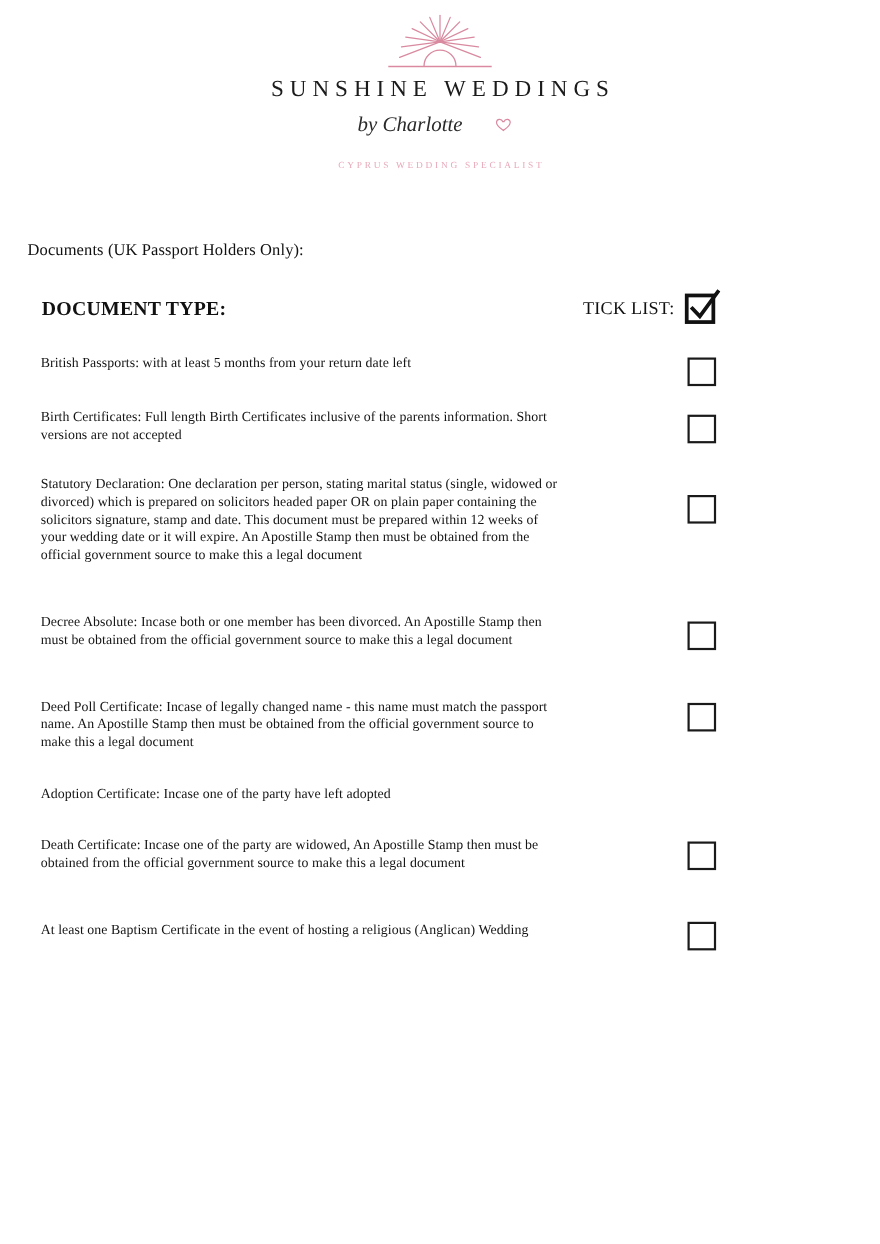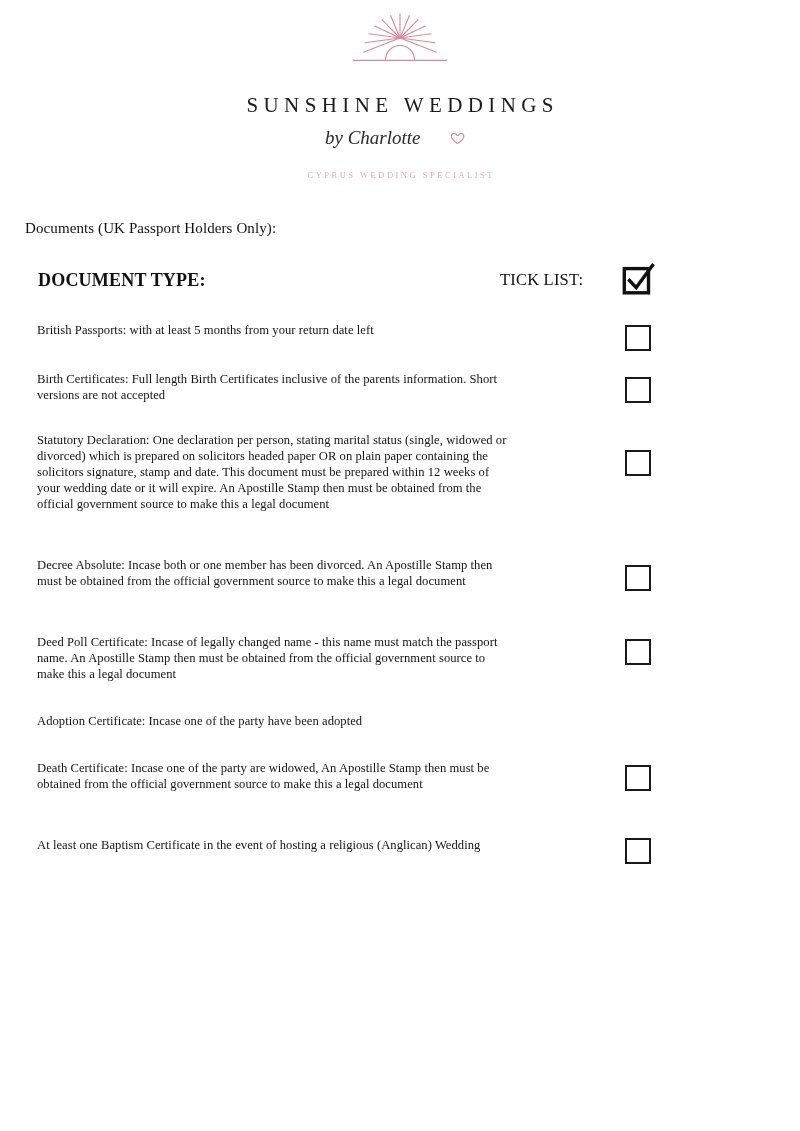--- a/index.html
+++ b/index.html
@@ -24,21 +24,21 @@
     width: 800px;
     text-align: center;
   }
   .sunburst {
     display: block;
     margin: 0 auto;
     width: 150px;
     height: 58px;
   }
   .brand-name {
-    margin-top: 26px;
+    margin-top: 1px;
     font-family: "Liberation Serif", "DejaVu Serif", serif;
     font-size: 21px;
     letter-spacing: 5.4px;
     text-indent: 5.4px;
     color: #1b1b1b;
     line-height: 1.1;
     white-space: nowrap;
   }
   .by-line {
     margin-top: 5px;
@@ -78,21 +78,21 @@
     position: absolute;
     left: 0;
     top: 2px;
     font-size: 18px;
     letter-spacing: 0.2px;
     color: #111111;
     font-weight: bold;
   }
   .col-head-right {
     position: absolute;
-    left: 462px;
+    left: 492px;
     top: 2px;
     font-size: 16.5px;
     letter-spacing: 0.2px;
     color: #111111;
     font-family: Liberation Serif, serif;
   }
   .checkbox-checked {
     position: absolute;
     left: 583px;
     top: -6px;
@@ -194,21 +194,21 @@
     <div class="checkbox-empty" style="left: 625px; top: 450px;"></div>
     <div class="doc-row" style="top: 557px;">
       <div class="doc-text">Decree Absolute: Incase both or one member has been divorced. An Apostille Stamp then must be obtained from the official government source to make this a legal document</div>
     </div>
     <div class="checkbox-empty" style="left: 625px; top: 565px;"></div>
     <div class="doc-row" style="top: 634px;">
       <div class="doc-text">Deed Poll Certificate: Incase of legally changed name - this name must match the passport name. An Apostille Stamp then must be obtained from the official government source to make this a legal document</div>
     </div>
     <div class="checkbox-empty" style="left: 625px; top: 639px;"></div>
     <div class="doc-row" style="top: 713px;">
-      <div class="doc-text">Adoption Certificate: Incase one of the party have been adopted</div>
+      <div class="doc-text">Adoption Certificate: Incase one of the party have left adopted</div>
     </div>
     <div class="doc-row" style="top: 760px;">
       <div class="doc-text">Death Certificate: Incase one of the party are widowed, An Apostille Stamp then must be obtained from the official government source to make this a legal document</div>
     </div>
     <div class="checkbox-empty" style="left: 625px; top: 765px;"></div>
     <div class="doc-row" style="top: 837px;">
       <div class="doc-text">At least one Baptism Certificate in the event of hosting a religious (Anglican) Wedding</div>
     </div>
     <div class="checkbox-empty" style="left: 625px; top: 838px;"></div>
   </div>

